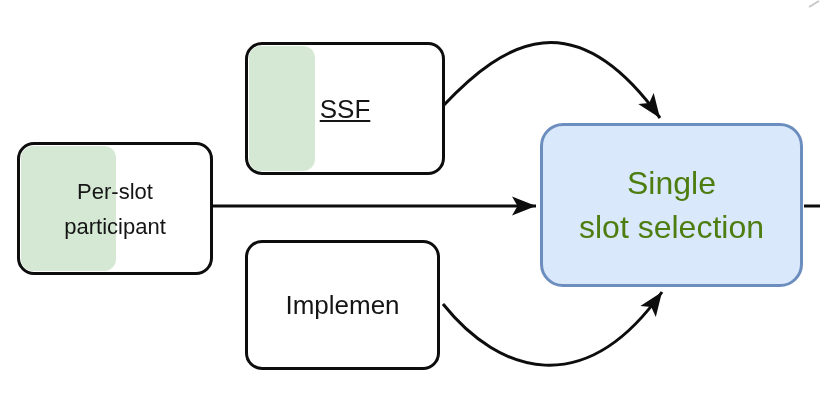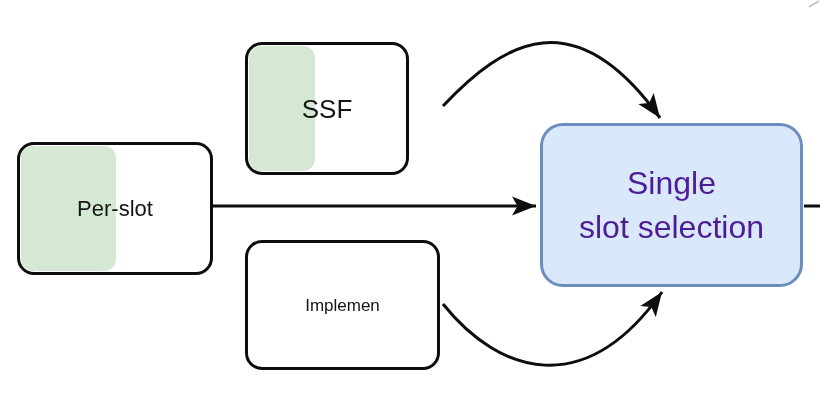--- a/index.html
+++ b/index.html
@@ -58,41 +58,42 @@
   #node-per-slot {
     left: 17px; top: 142px;
     width: 196px; height: 133px;
     font-size: 22px;
   }
   #node-per-slot .label span { line-height: 35px; }
   #node-per-slot .progress-fill { width: 95px; }
 
   #node-ssf-spec {
     left: 245px; top: 42px;
-    width: 164px; height: 133px;
+    width: 200px; height: 133px;
     font-size: 26px;
+    text-decoration: underline;
   }
   #node-ssf-spec .label span { line-height: 36px; }
   #node-ssf-spec .progress-fill { width: 66px; }
 
   #node-implementation {
     left: 245px; top: 240px;
     width: 195px; height: 130px;
-    font-size: 17px;
+    font-size: 26px;
   }
   #node-implementation .label span { line-height: 47px; }
 
   #node-ssf {
     left: 540px; top: 123px;
     width: 263px; height: 164px;
     background: #dae8fc;
     border: 3px solid #6c8ebf;
     border-radius: 23px;
     font-size: 32px;
-    color: #4c1d95;
+    color: #4d7c0f;
   }
   #node-ssf .label span { line-height: 44px; }
 </style>
 </head>
 <body>
 
 <div id="canvas">
 
   <svg id="edges" viewBox="0 0 820 409" xmlns="http://www.w3.org/2000/svg">
     <defs>
@@ -109,20 +110,21 @@
 
     <path d="M 804 206 H 820" fill="none" stroke="#0d0d0d" stroke-width="3"></path>
 
     <path d="M 809 7 Q 814 4 819 1" fill="none" stroke="#c6c6c6" stroke-width="2"></path>
   </svg>
 
   <div id="node-per-slot" class="node black-node">
     <div class="progress-fill"></div>
     <div class="label">
       <span>Per-slot</span>
+      <span>participant</span>
     </div>
   </div>
 
   <div id="node-ssf-spec" class="node black-node">
     <div class="progress-fill"></div>
     <div class="label">
       <span>SSF</span>
     </div>
   </div>
 

